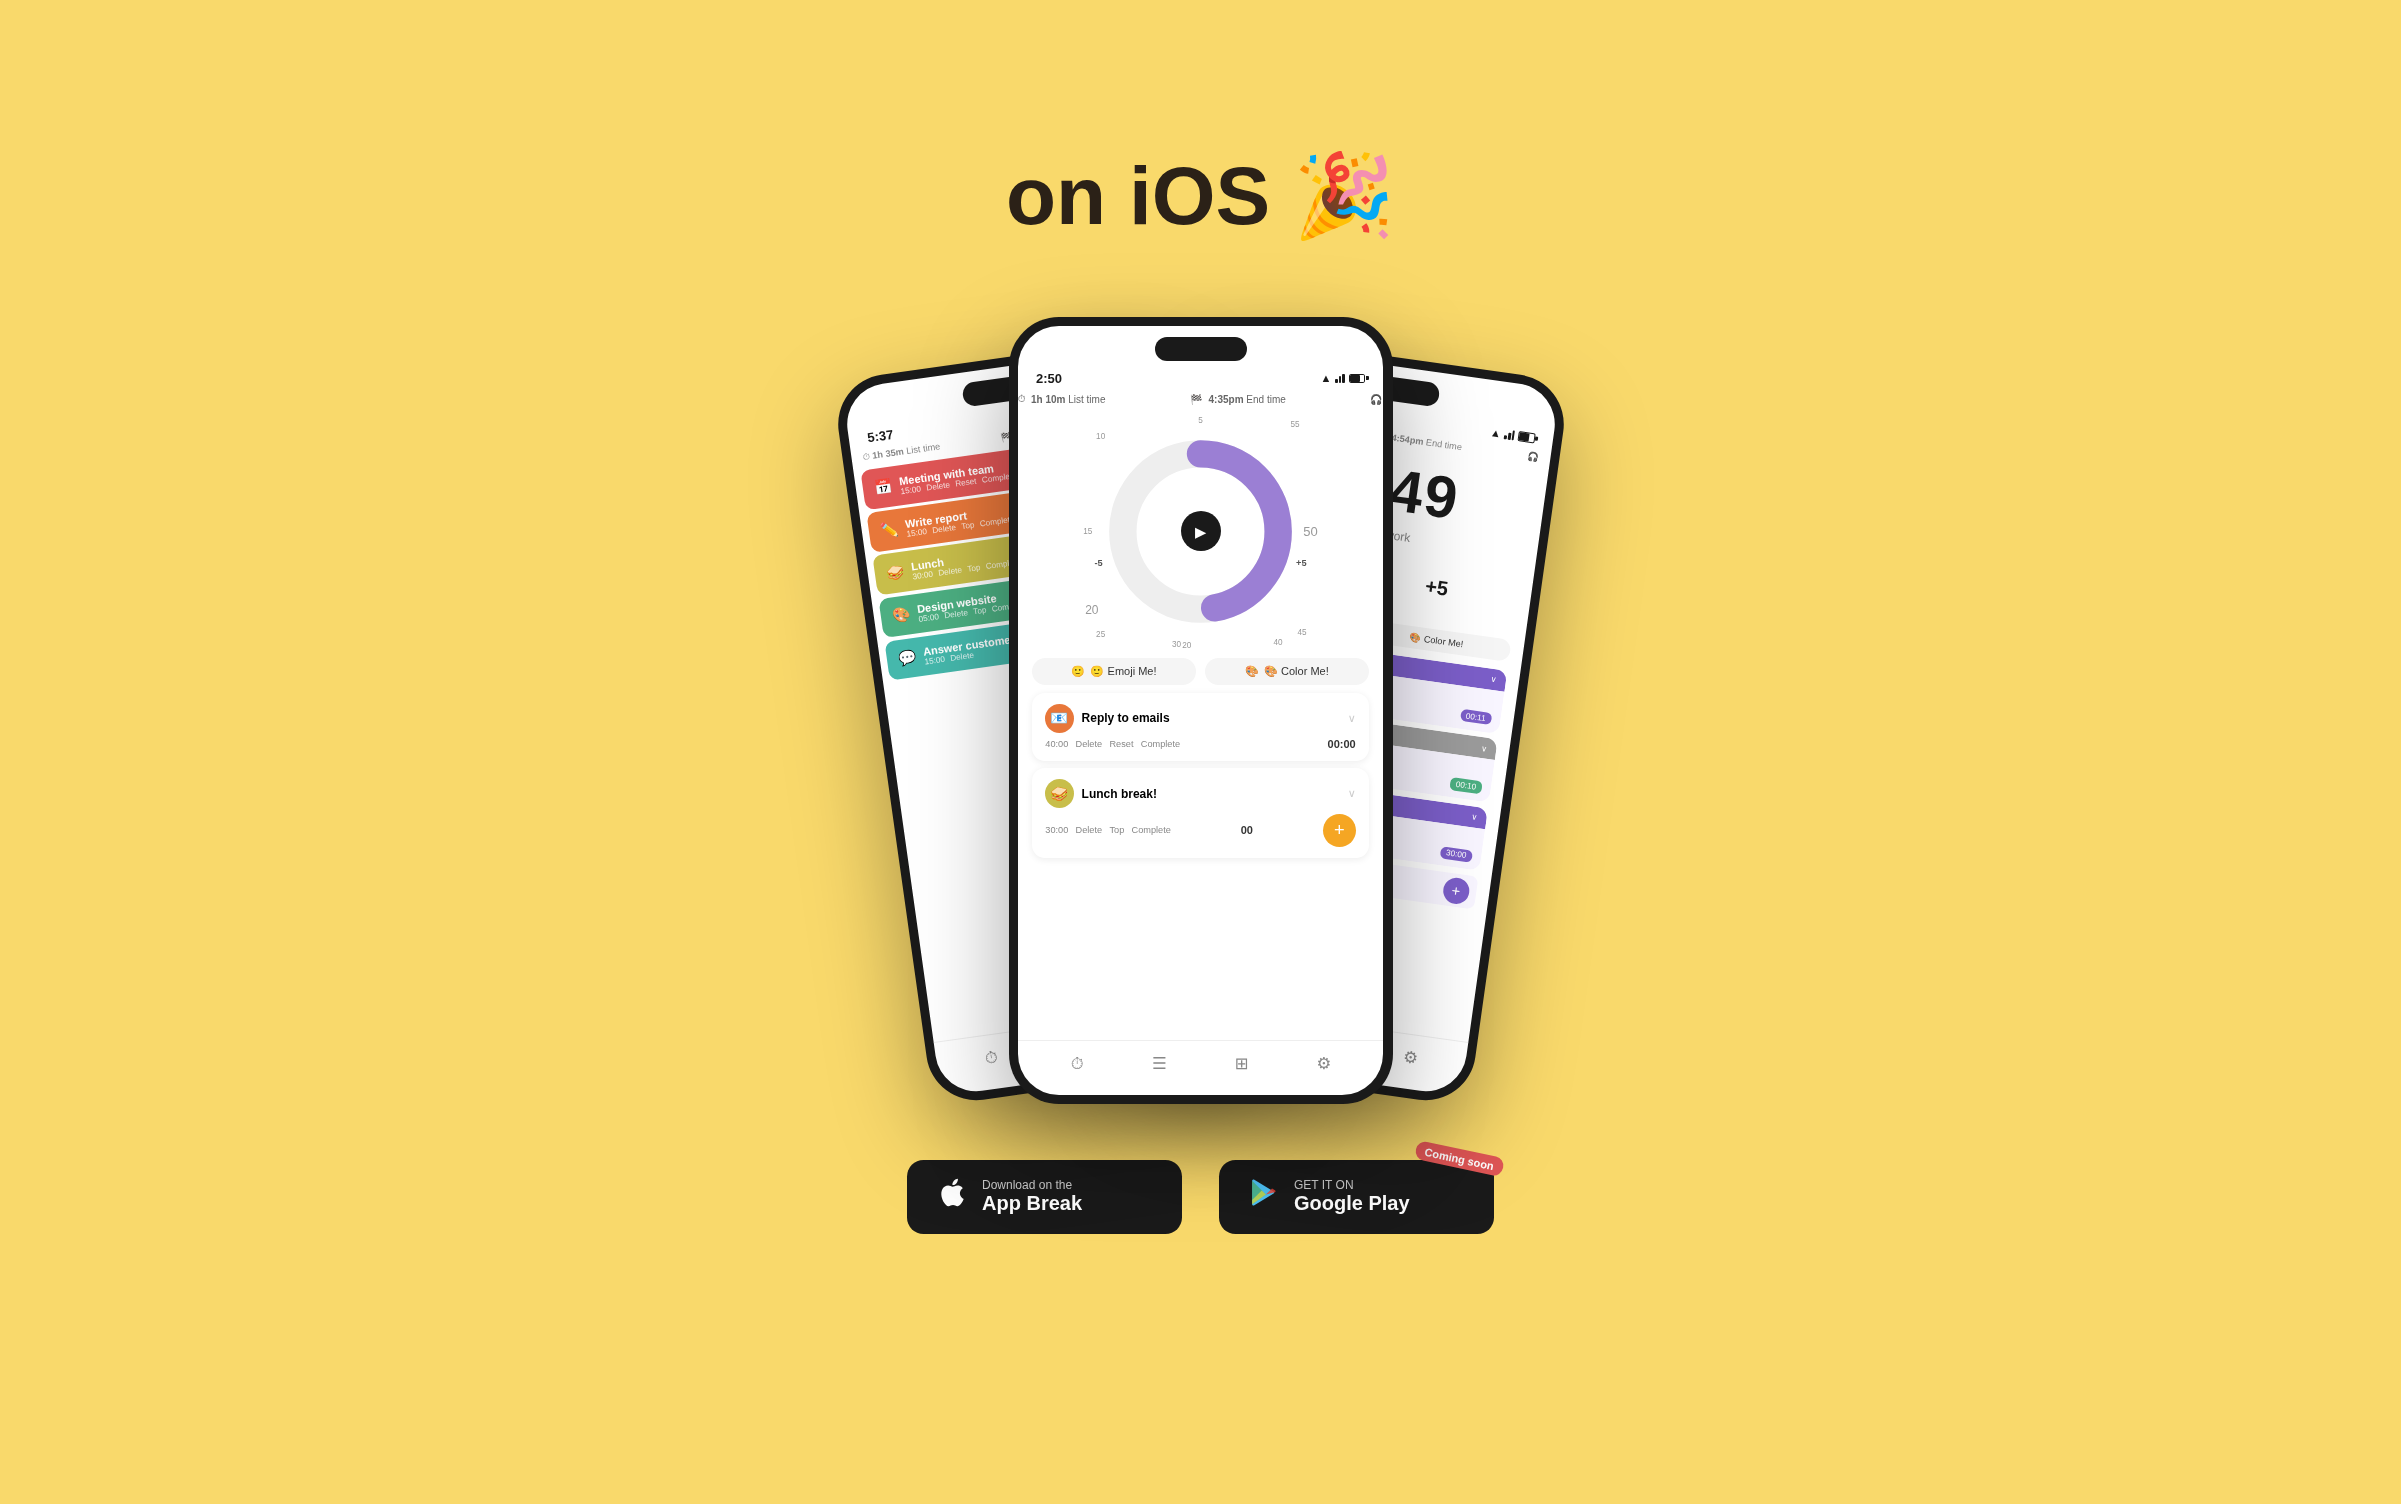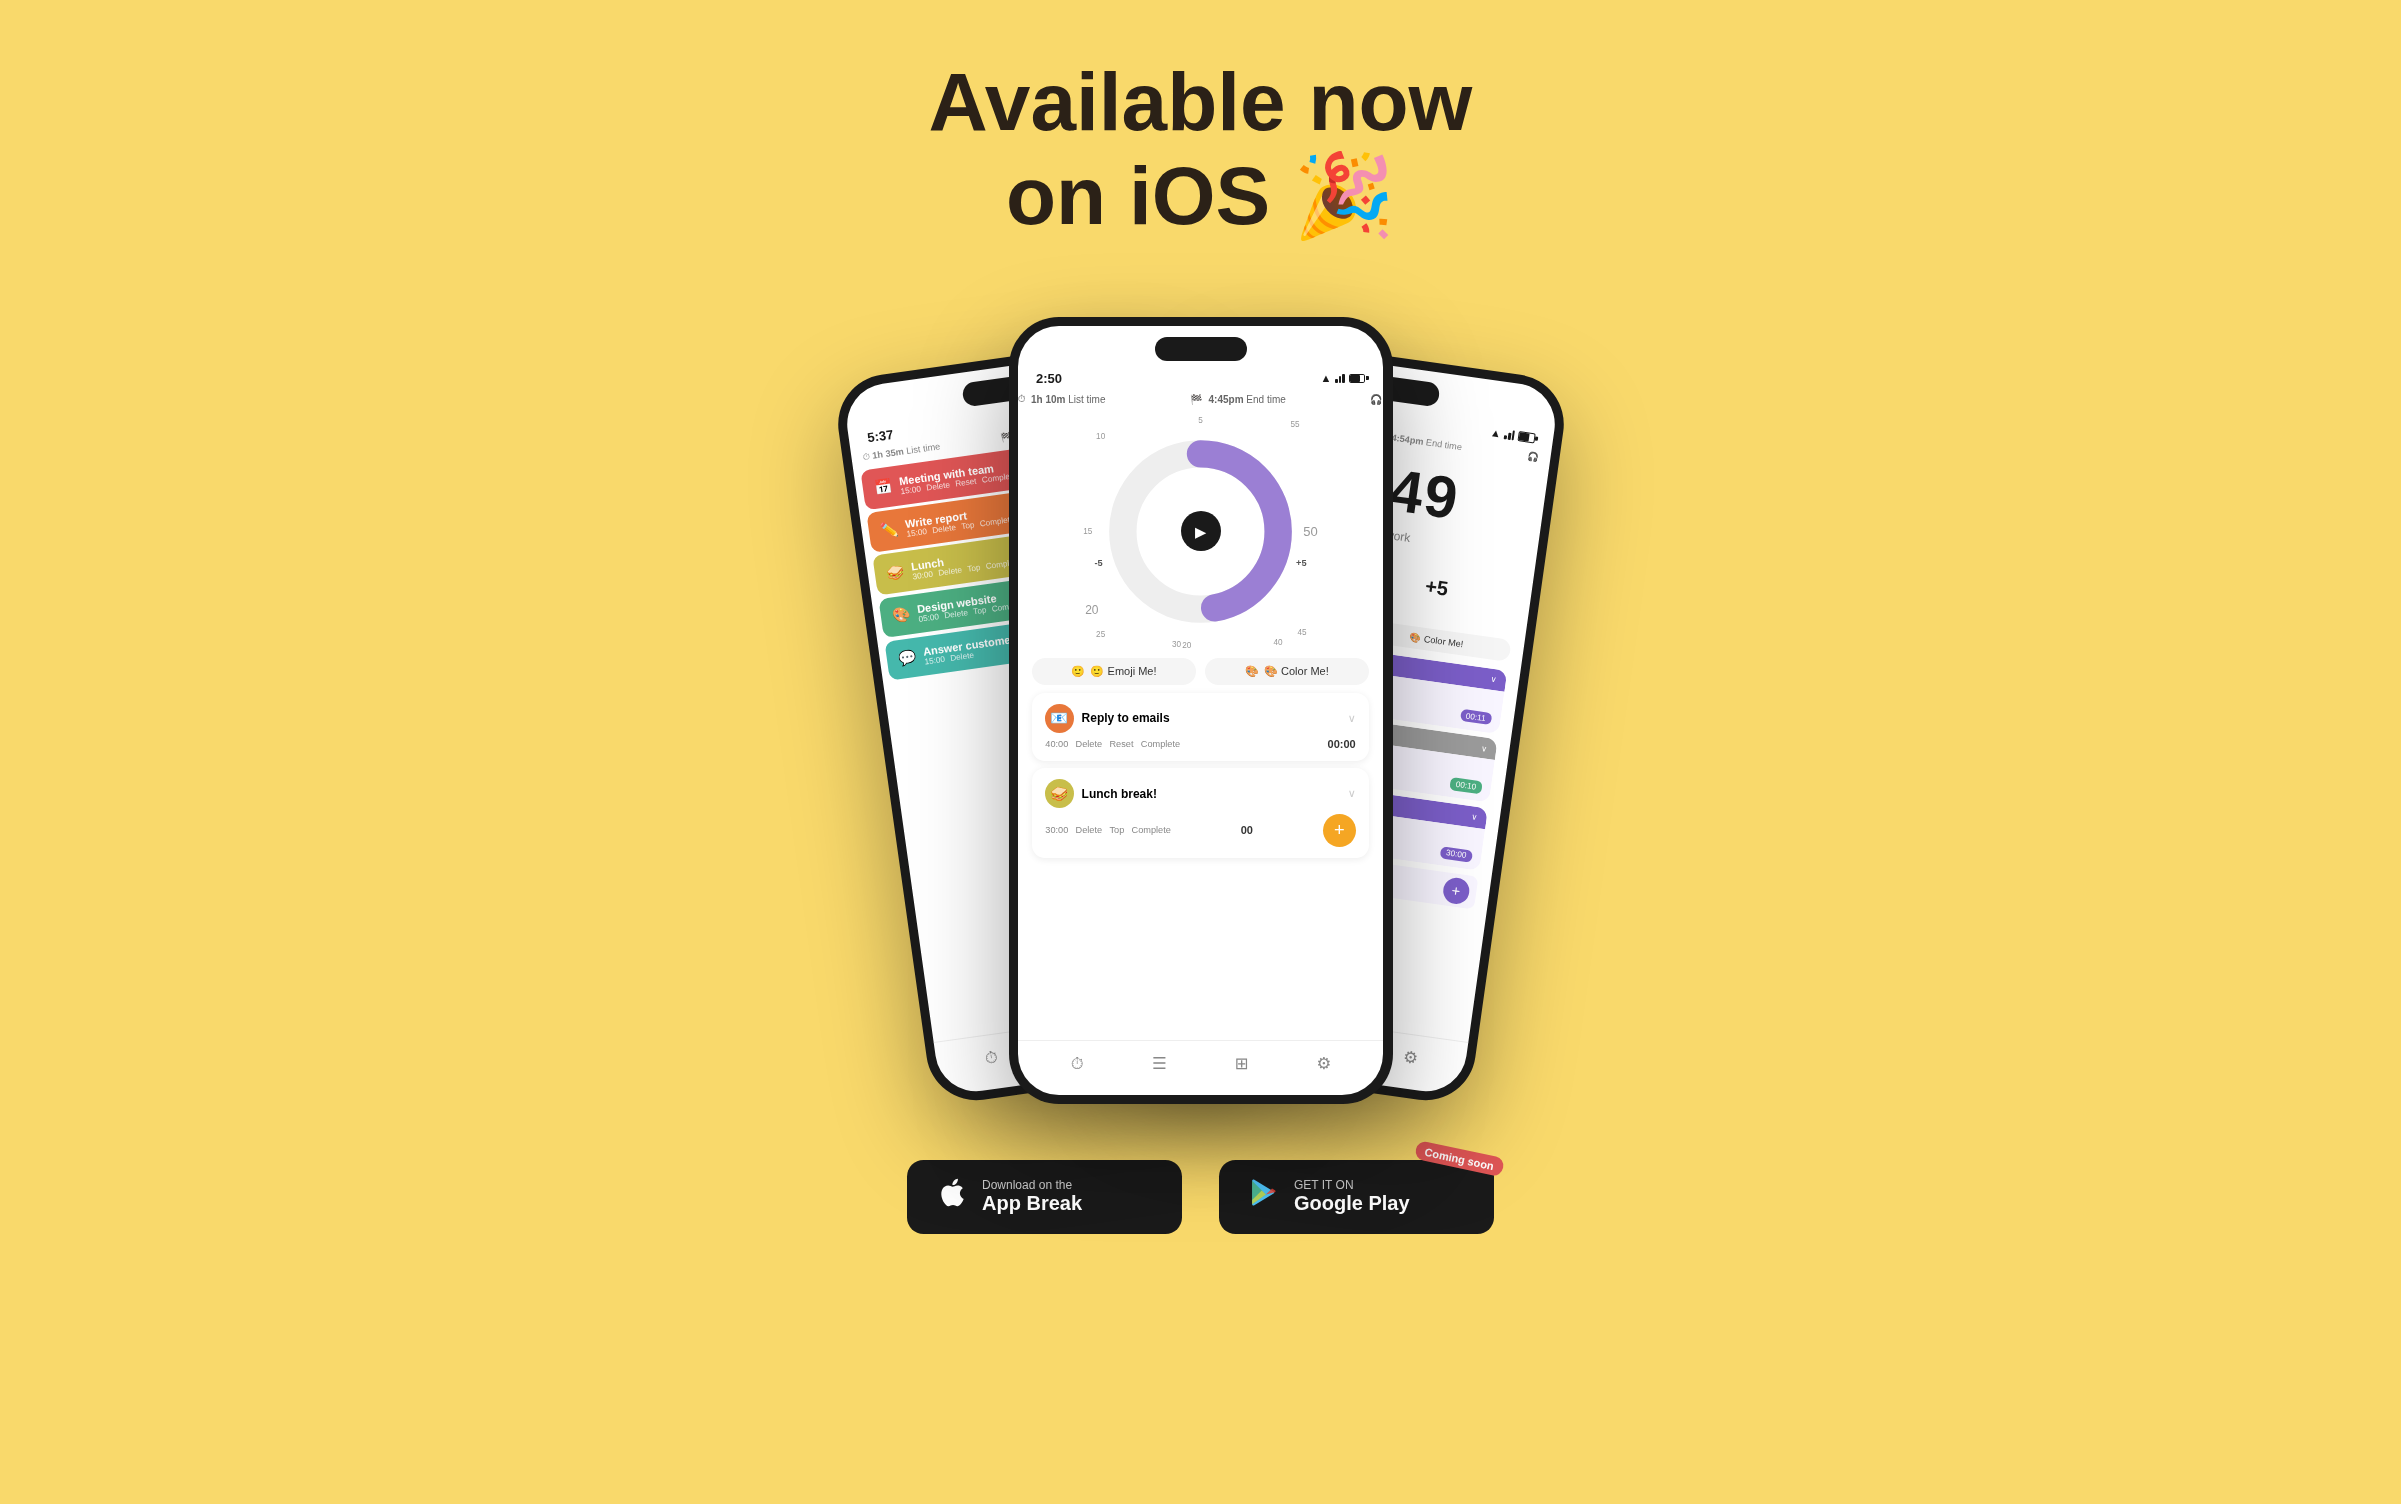--- a/index.html
+++ b/index.html
@@ -528,21 +528,21 @@
     }
 
     .wifi-icon { font-size: 11px; }
   </style>
 </head>
 <body>
 
 <div class="hero-section">
 
   <h1 class="headline">
-    <span>Available now</span><br>
+    <br>
     <span>on iOS 🎉</span>
   </h1>
 
   <div class="phones-container">
 
     <div class="phone phone-left">
       <div class="phone-screen">
         <div class="dynamic-island"></div>
 
         <div class="status-bar">
@@ -660,21 +660,21 @@
           </div>
         </div>
 
         <div class="center-timer-header center-content">
           <div class="time-info">
             <span>⏱</span>
               <span><b>1h 10m</b> List time</span>
           </div>
           <div class="time-info">
             <span>🏁</span>
-              <span><b>4:45pm</b> End time</span>
+              <span><b>4:35pm</b> End time</span>
           </div>
           <span>🎧</span>
         </div>
 
         <div style="display:flex;justify-content:center;position:relative;margin:0 auto;">
 
           <div style="position:relative;width:238px;height:238px;display:flex;align-items:center;justify-content:center;">
 
             <svg class="donut-svg" viewBox="0 0 220 220" style="position:absolute;">
 

